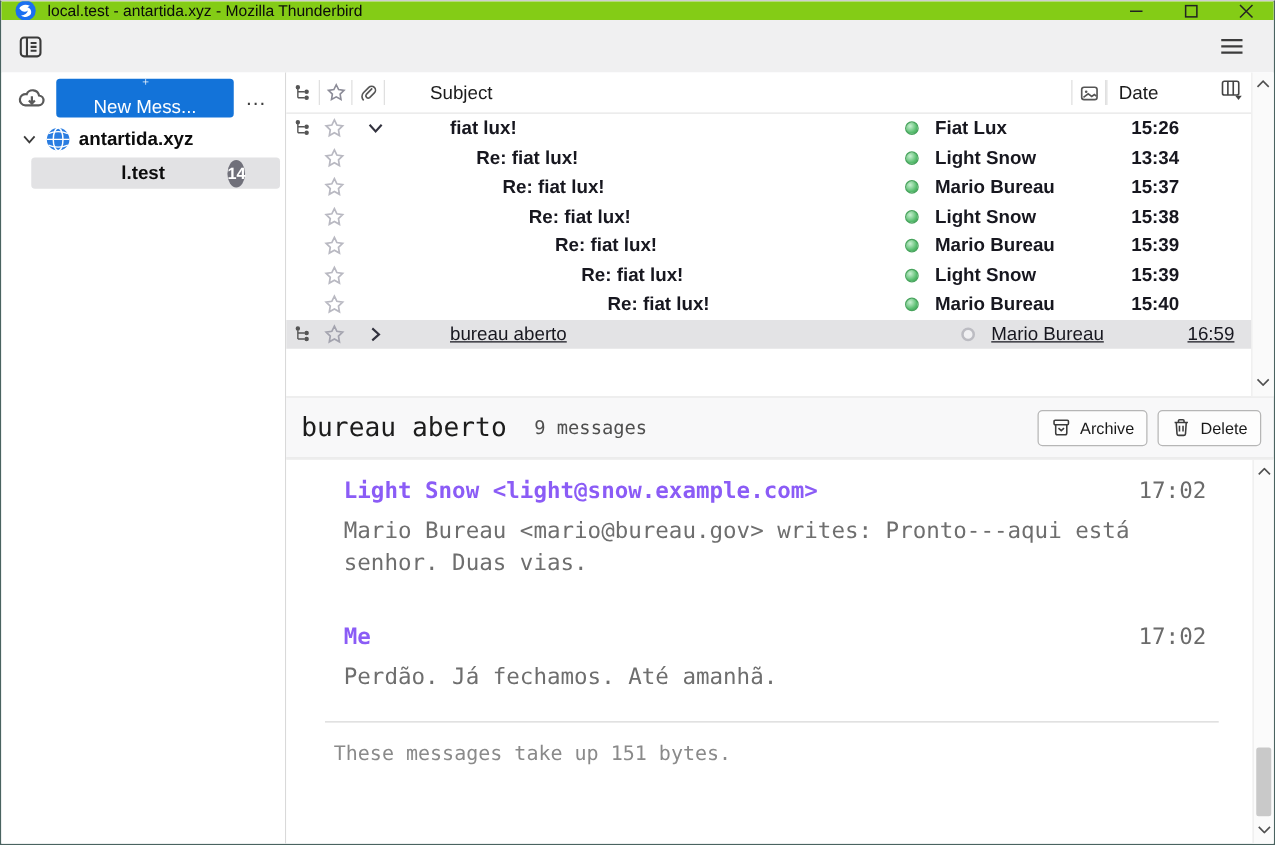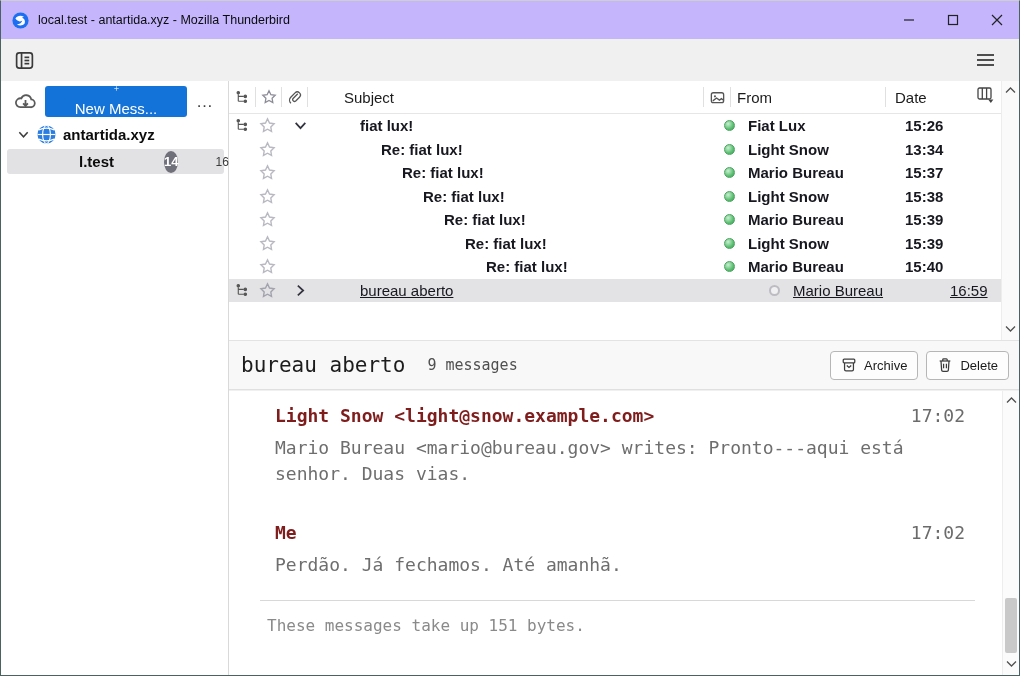--- a/index.html
+++ b/index.html
@@ -1,20 +1,20 @@
 <!DOCTYPE html>
 <html><head>
 <meta charset="utf-8">
 <style>
   * { margin:0; padding:0; box-sizing:border-box; }
   html,body { width:1020px; height:676px; font-family:"Liberation Sans", sans-serif; }
   .window { width:1020px; height:676px; background:#fff; border:1px solid #4a6360; border-top:1px solid #cfcfcf; overflow:hidden; display:flex; flex-direction:column; }
 
   
-  .titlebar { height:38px; background:#c4b5fd; display:flex; align-items:center; flex:0 0 auto; }
+  .titlebar { height:15px; background:#84cc16; display:flex; align-items:center; flex:0 0 auto; }
   .tb-logo { margin-left:11px; width:17px; height:17px; }
   .tb-title { margin-left:9px; font-size:12.5px; color:#0b0b0b; }
   .win-controls { margin-left:auto; display:flex; height:100%; }
   .win-btn { width:44px; height:100%; display:flex; align-items:center; justify-content:center; color:#222; }
 
   
   .toolbar { height:42px; background:#f0f0f1; display:flex; align-items:center; flex:0 0 auto; }
   .spaces-btn { margin-left:10px; width:26px; height:26px; display:flex; align-items:center; justify-content:center; border-radius:4px; }
   .menu-btn { margin-left:auto; margin-right:20px; width:28px; height:26px; display:flex; align-items:center; justify-content:center; }
 
@@ -25,21 +25,21 @@
 
   
   .main { flex:1; display:flex; min-height:0; }
   .sidebar { width:228px; background:#fff; border-right:1px solid #d9d9d9; flex:0 0 auto; }
   .sb-top { display:flex; align-items:center; padding:5px 4px 3px 10px; }
   .cloud-btn { width:28px; height:28px; display:flex; align-items:center; justify-content:center; color:#5a5a5a; }
   .new-msg-btn { margin-left:6px; width:142px; height:31px; background:#1373d9; color:#fff; border:none; border-radius:3px; font-size:15px; font-family:inherit; display:flex; align-items:center; justify-content:center; gap:9px;flex-direction:column; }
   .more-btn { margin-left:9px; color:#3e3e3e; font-size:17px; letter-spacing:1px; background:none; border:none; font-family:inherit; }
   .account-row { height:28px; display:flex; align-items:center; padding-left:16px; gap:6px; }
   .account-name { font-weight:bold; font-size:15px; color:#0c0c0c; }
-  .folder-row { height:25px; margin:1px 4px 0 6px; background:#e2e2e4; border-radius:3px; display:flex; align-items:center; padding-left:40px;gap:24px; }
+  .folder-row { height:25px; margin:1px 4px 0 24px; background:#e2e2e4; border-radius:3px; display:flex; align-items:center; padding-left:40px;gap:24px; }
   .folder-name { font-weight:bold; font-size:15px; color:#0c0c0c; margin-left:8px; }
   .unread-badge { margin-left:26px; width:23px; height:22px; border-radius:50%; background:#70707a; color:#fff; font-size:13px; font-weight:bold; display:flex; align-items:center; justify-content:center; }
   .total-count { margin-left:13px; font-size:12px; color:#3c3c3c; }
 
   
   .content { flex:1; display:flex; flex-direction:column; min-width:0; }
 
   
   .list { height:259px; position:relative; flex:0 0 auto; background:#fff; }
   .list-header { height:33px; display:flex; align-items:center; border-bottom:1px solid #e6e6e6; padding-right:18px; }
@@ -75,21 +75,21 @@
   .thread-count { font-family:"DejaVu Sans Mono", monospace; font-size:15px; color:#4f4f4f; margin-left:22px; }
   .tb-btn { height:29px; border:1px solid #b6b6b6; border-radius:4px; background:#fdfdfd; display:flex; align-items:center; gap:7px; padding:0 10px; font-size:13px; color:#1a1a1a; font-family:inherit; }
   .tb-btn + .tb-btn { margin-left:8px; }
   .btn-spacer { margin-left:auto; }
 
   
   .message-pane { flex:1; position:relative; background:#fff; padding-left:46px; overflow:hidden; border-top:1px solid #f0f0f0; font-family:"DejaVu Sans Mono", monospace; }
   .msg { width:690px; }
   .msg1 { margin-top:14px; } .msg2 { margin-top:36px; }
   .msg-head { display:flex; align-items:baseline; }
-  .msg-sender { font-weight:bold; font-size:18px; color:#7f1d1d; }
+  .msg-sender { font-weight:bold; font-size:18px; color:#8b5cf6; }
   .msg-time { margin-left:auto; font-size:18px; color:#6b6b6b; }
   .msg-snippet { width:662px; margin-top:9px; font-size:18px; line-height:1.42; color:#6e6e6e; }
   .msg-divider { width:715px; margin:22px 0 0 -15px; border:none; border-top:1px solid #d8d8d8; }
   .pane-footer { margin:15px 0 0 -8px; font-size:16px; color:#8a8a8a; }
   .pane-scroll { position:absolute; top:0; right:0; bottom:0; width:17px; background:#fbfbfb; border-left:1px solid #ededed; }
   .pane-thumb { position:absolute; left:2px; right:2px; bottom:22px; height:55px; background:#c9c9c9; border-radius:2px; }
 
   svg { display:block; }
 </style>
 </head>
@@ -219,23 +219,20 @@
           </div>
           <div class="hsep"></div>
           <div class="hcell c-status">
             <svg width="17" height="17" viewBox="0 0 18 18" fill="none" stroke="#555" stroke-width="1.4">
               <rect x="2.5" y="4" width="13" height="10.5" rx="2"></rect>
               <circle cx="6.3" cy="7.8" r="1.1" fill="#555" stroke="none"></circle>
               <path d="M4,12.6 L8,9.6 L11,11.8 L13.2,10.2 L15,11.6"></path>
             </svg>
           </div>
           <div class="hsep"></div>
-          <div class="hcell c-from">
-            <span class="hlabel">From</span>
-          </div>
           <div class="hsep"></div>
           <div class="hcell c-date">
             <span class="hlabel">Date</span>
             <div class="colpicker">
               <svg width="19" height="19" viewBox="0 0 19 19" fill="none" stroke="#444" stroke-width="1.3">
                 <rect x="2" y="3" width="13" height="11" rx="1.5"></rect>
                 <line x1="6.3" y1="3" x2="6.3" y2="14"></line>
                 <line x1="10.6" y1="3" x2="10.6" y2="14"></line>
                 <path d="M12.2,14.6 h5.2 l-2.6,3.4 z" fill="#444" stroke="none"></path>
               </svg>

